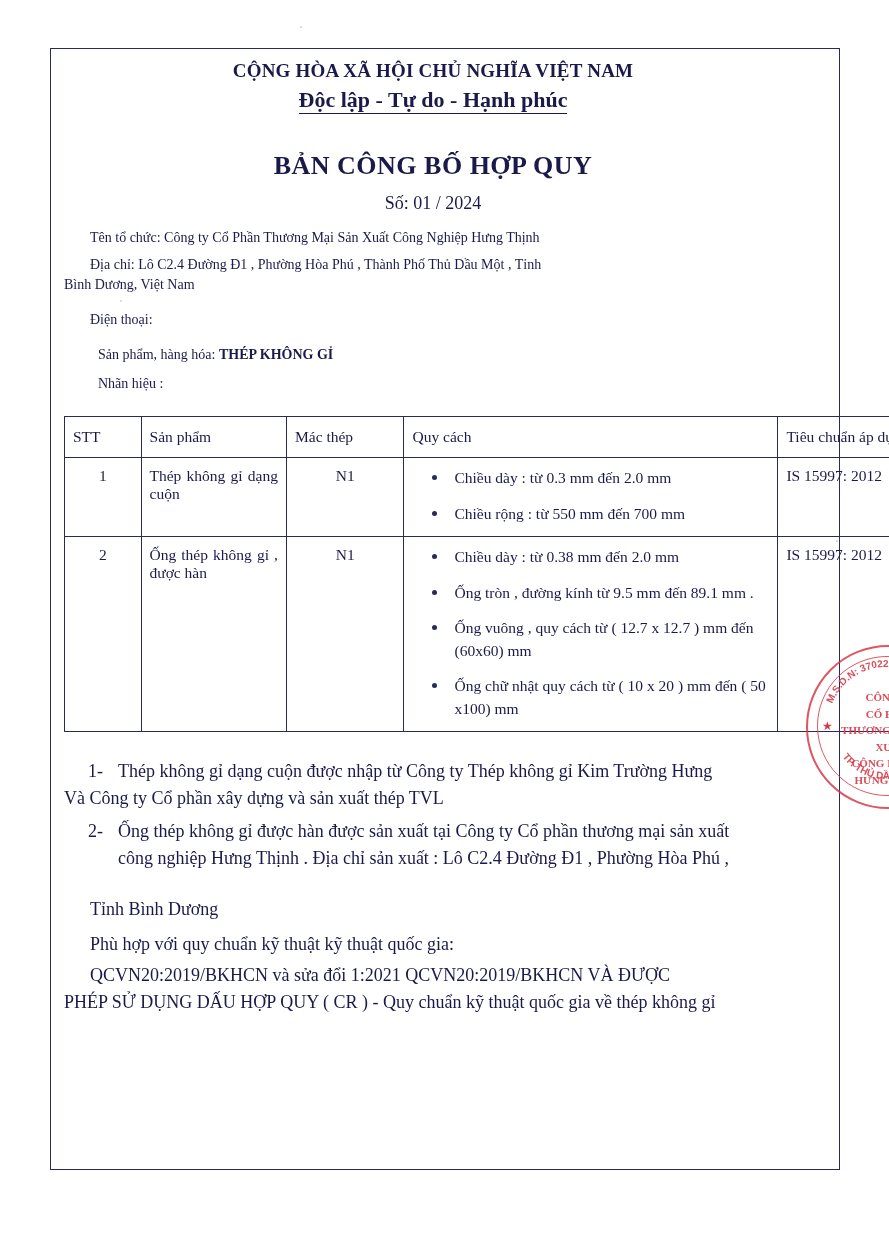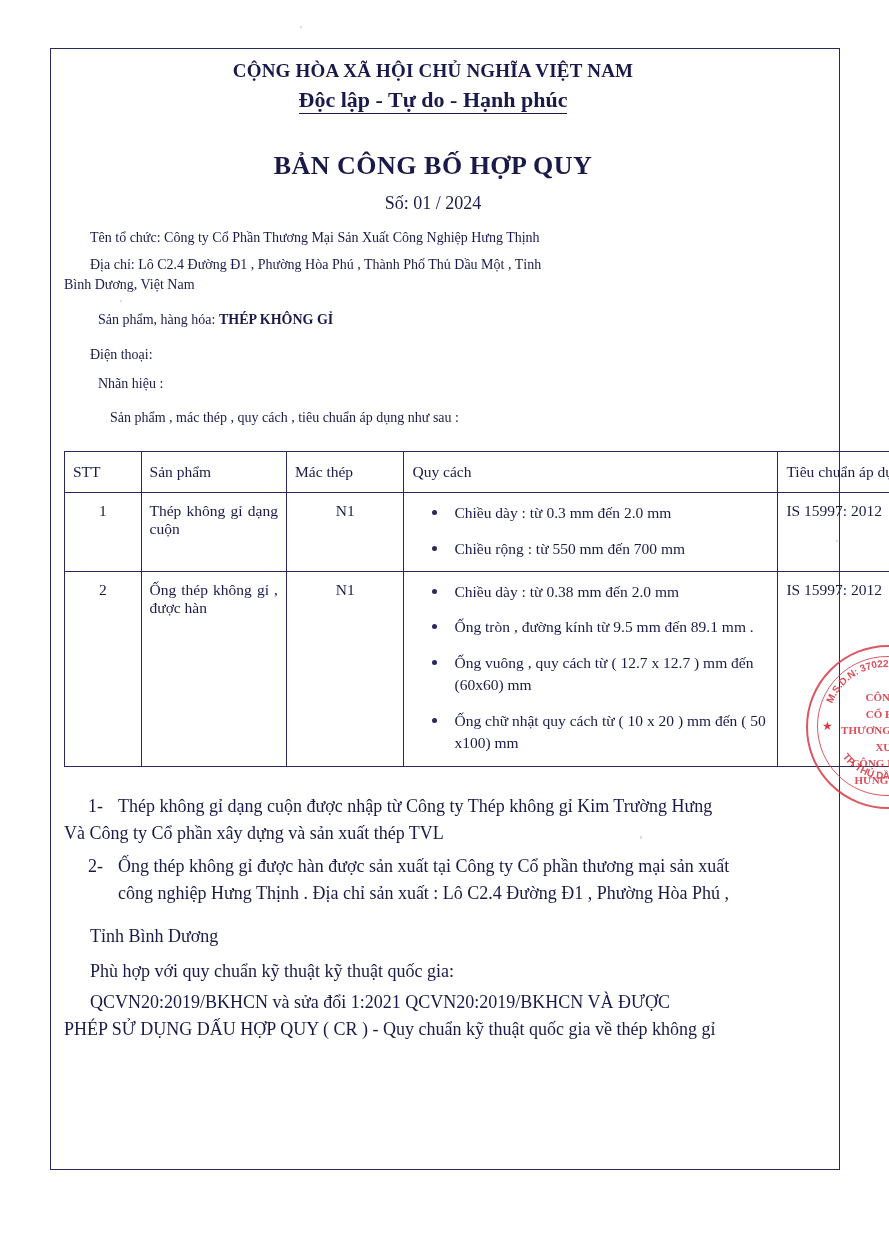--- a/index.html
+++ b/index.html
@@ -141,21 +141,21 @@
   }
   .note-num {
     width: 30px;
     flex: 0 0 30px;
     padding-left: 24px;
   }
   .note-body { flex: 1; }
   .note-cont { padding-left: 54px; }
 
   .footer-block {
-    margin-top: 16px;
+    margin-top: 24px;
     font-size: 18px;
     line-height: 1.5;
     color: #1a1a4a;
   }
   .footer-wide {
     text-align: justify;
     font-size: 18px;
     line-height: 1.5;
     padding-left: 26px;
     margin-top: 4px;
@@ -233,25 +233,24 @@
 
   <div class="national-header">CỘNG HÒA XÃ HỘI CHỦ NGHĨA VIỆT NAM</div>
   <div class="national-sub"><span>Độc lập - Tự do - Hạnh phúc</span></div>
 
   <div class="doc-title">BẢN CÔNG BỐ HỢP QUY</div>
   <div class="doc-number">Số: 01 / 2024</div>
 
   <div class="para indent-1">Tên tổ chức: Công ty Cổ Phần Thương Mại Sản Xuất Công Nghiệp Hưng Thịnh</div>
   <div class="para indent-1" style="margin-top:6px">Địa chỉ: Lô C2.4 Đường Đ1 , Phường Hòa Phú , Thành Phố Thủ Dầu Một , Tỉnh</div>
   <div class="para" style="margin-top:0">Bình Dương, Việt Nam</div>
+  <div class="para indent-1">Điện thoại:</div>
+
   <div class="para indent-2"><span>Sản phẩm, hàng hóa: </span><span class="bold">THÉP KHÔNG GỈ</span></div>
-
-  <div class="para indent-1">Điện thoại:</div>
   <div class="para indent-2" style="margin-top:8px">Nhãn hiệu :</div>
-  <div class="para indent-3" style="margin-top:14px">Sản phẩm , mác thép , quy cách , tiêu chuẩn áp dụng như sau :</div>
 
   <table class="spec">
     <thead>
       <tr>
         <th class="col-stt">STT</th>
         <th class="col-sp">Sản phẩm</th>
         <th class="col-mac">Mác thép</th>
         <th class="col-qc">Quy cách</th>
         <th class="col-tc">Tiêu chuẩn áp dụng</th>
       </tr>

